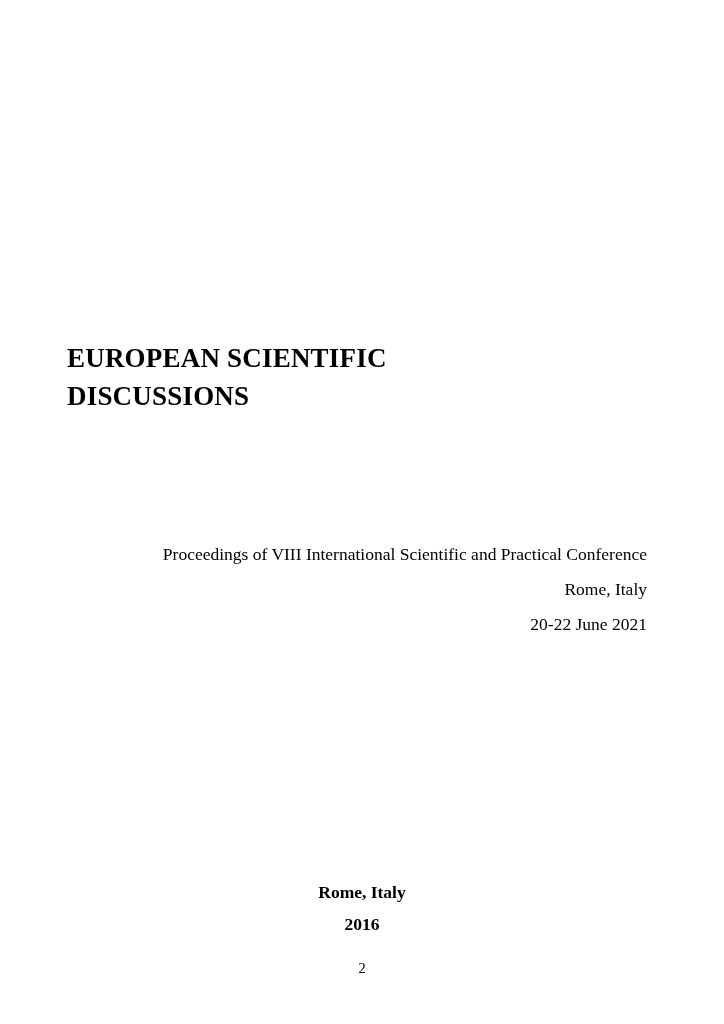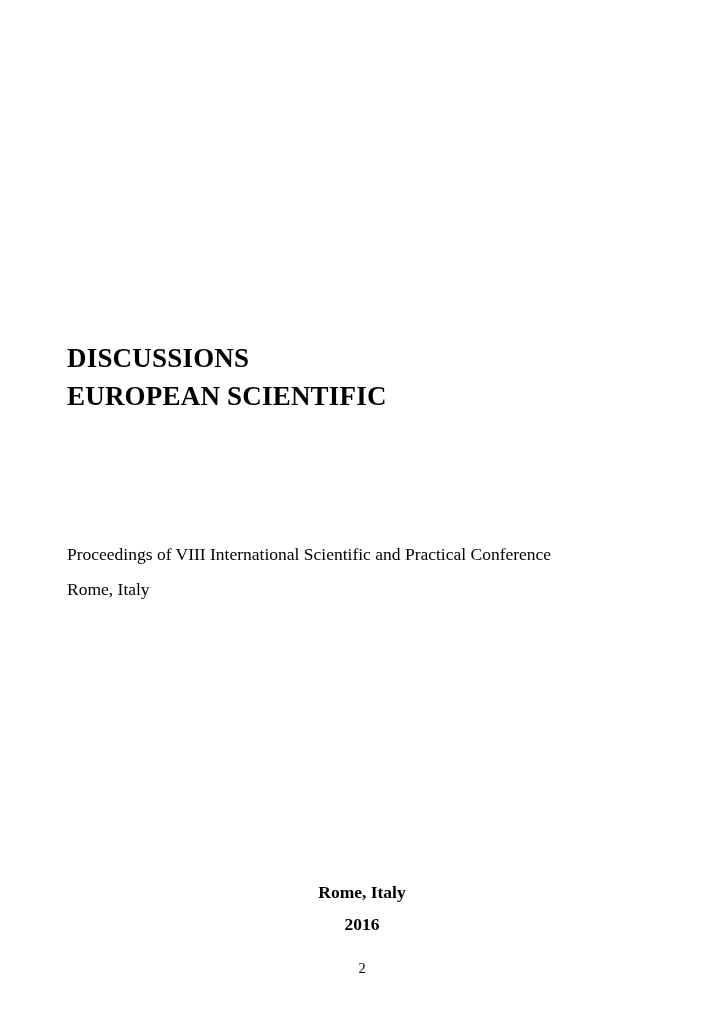--- a/index.html
+++ b/index.html
@@ -37,20 +37,21 @@
   .meta-block {
     position: absolute;
     left: 67px;
     top: 537px;
     width: 580px;
   }
   .meta-line {
     font-size: 17.5px;
     line-height: 2.0;
     font-weight: normal;
+    text-align: right;
   }
   .venue-block {
     position: absolute;
     left: 0;
     top: 876px;
     width: 724px;
     text-align: center;
   }
   .venue-line {
     font-size: 17.5px;
@@ -66,27 +67,28 @@
     font-size: 14.5px;
     line-height: 1.2;
   }
 </style>
 </head>
 <body>
 
 <div class="page">
 
   <div class="title-block">
+    <div class="title-line">EUROPEAN SCIENTIFIC</div>
     <div class="title-line">DISCUSSIONS</div>
-    <div class="title-line">EUROPEAN SCIENTIFIC</div>
   </div>
 
   <div class="meta-block">
     <div class="meta-line">Proceedings of VIII International Scientific and Practical Conference</div>
     <div class="meta-line">Rome, Italy</div>
+    <div class="meta-line">20-22 June 2021</div>
   </div>
 
   <div class="venue-block">
     <div class="venue-line">Rome, Italy</div>
     <div class="venue-line">2016</div>
   </div>
 
   <div class="page-number">2</div>
 
 </div>

